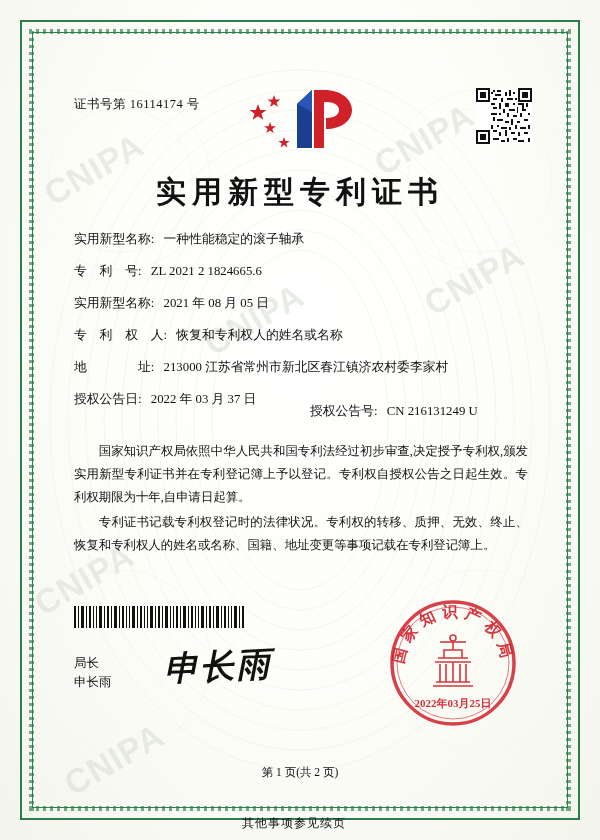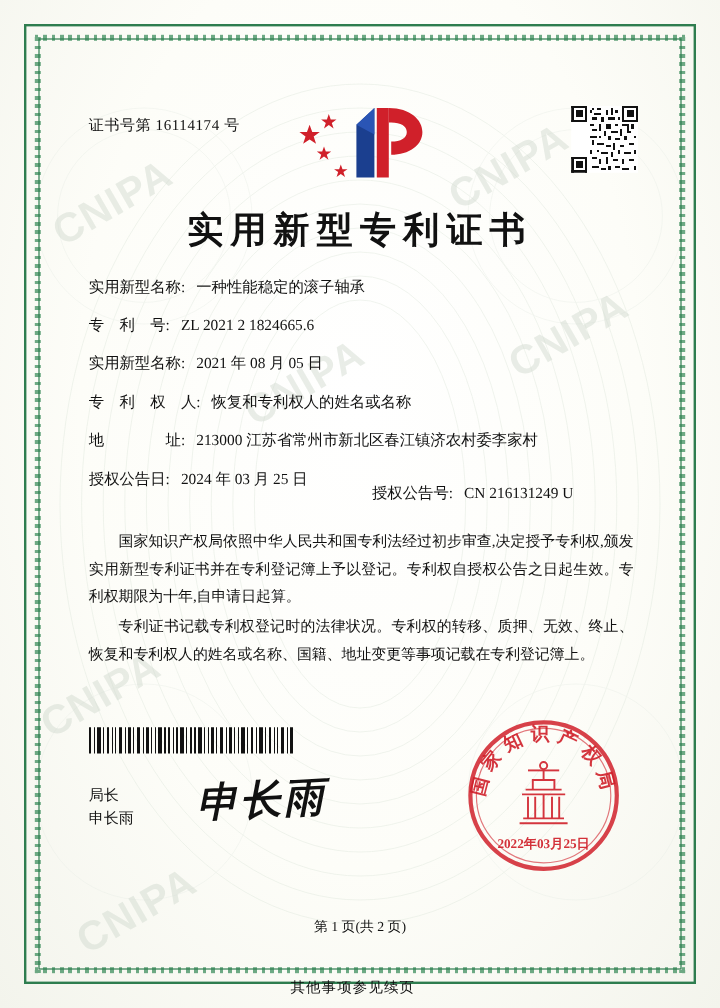--- a/index.html
+++ b/index.html
@@ -380,21 +380,21 @@
       <div class="field-row">
         <span class="field-label">专　利　权　人:</span>
         <span class="field-value">恢复和专利权人的姓名或名称</span>
       </div>
       <div class="field-row">
         <span class="field-label">地　　　　址:</span>
         <span class="field-value">213000 江苏省常州市新北区春江镇济农村委李家村</span>
       </div>
       <div class="field-row row-two">
         <span class="field-label">授权公告日:</span>
-        <span class="field-value">2024 年 03 月 25 日</span>
+        <span class="field-value">2022 年 03 月 37 日</span>
         <span class="second">
           <span class="field-label">授权公告号:</span>
           <span class="field-value">CN 216131249 U</span>
         </span>
       </div>
     </div>
 
     <div class="paragraphs">
       <p>国家知识产权局依照中华人民共和国专利法经过初步审查,决定授予专利权,颁发实用新型专利证书并在专利登记簿上予以登记。专利权自授权公告之日起生效。专利权期限为十年,自申请日起算。</p>
       <p>专利证书记载专利权登记时的法律状况。专利权的转移、质押、无效、终止、恢复和专利权人的姓名或名称、国籍、地址变更等事项记载在专利登记簿上。</p>

